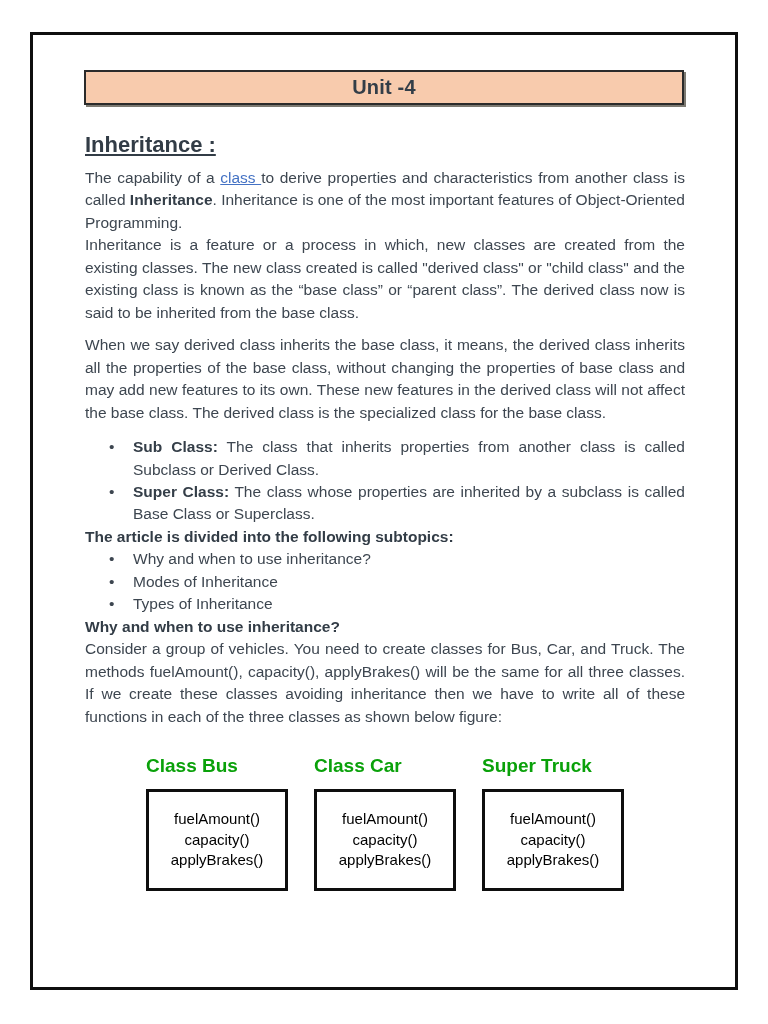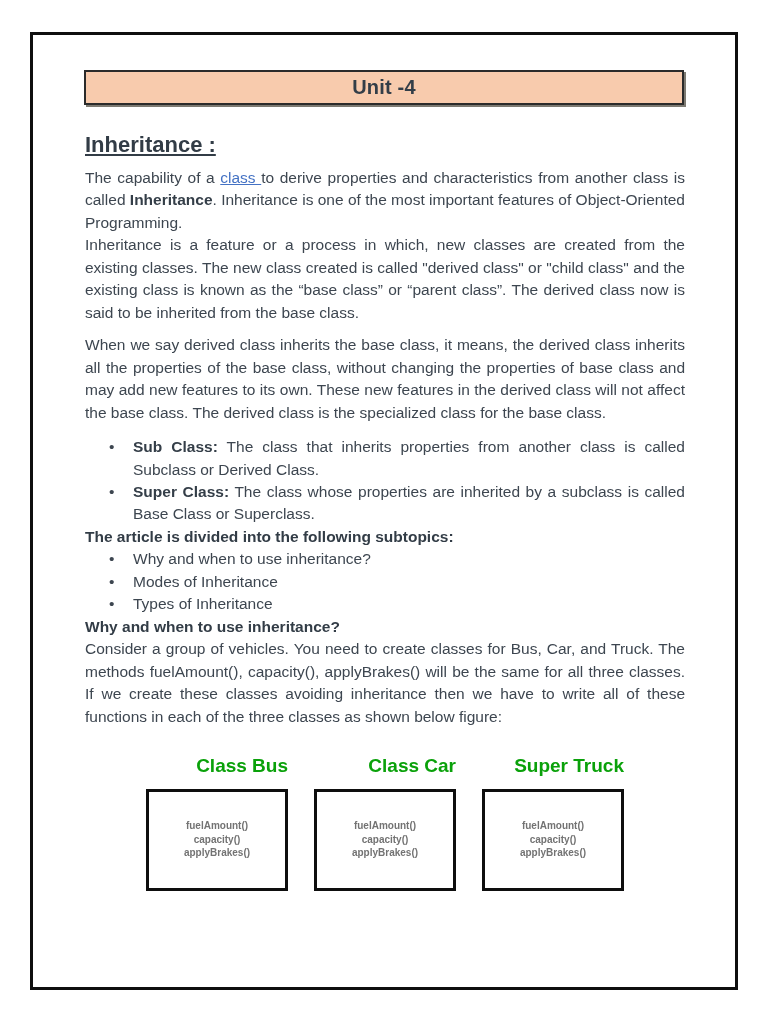--- a/index.html
+++ b/index.html
@@ -87,43 +87,43 @@
     text-align: left;
   }
   .diagram {
     margin-top: 24px;
     display: flex;
     justify-content: center;
     gap: 26px;
   }
   .diag-col {
     width: 142px;
-    text-align: right;
+    text-align: left;
   }
   .diag-title {
     font-size: 19px;
     font-weight: bold;
     color: #0AA10A;
     margin-bottom: 9px;
     white-space: nowrap;
   }
   .diag-box {
     border: 3px solid #0e0e0e;
     height: 102px;
     box-sizing: border-box;
     display: flex;
     flex-direction: column;
     justify-content: center;
     align-items: center;
     background: #ffffff;
   }
   .diag-method {
-    font-size: 10px;
-    font-weight: bold;
-    color: #737373;
+    font-size: 15px;
+    font-weight: normal;
+    color: #000000;
     line-height: 1.35;
     white-space: nowrap;
   }
 </style>
 </head>
 <body>
 
 <div class="page">
 
   <div class="header-box">

